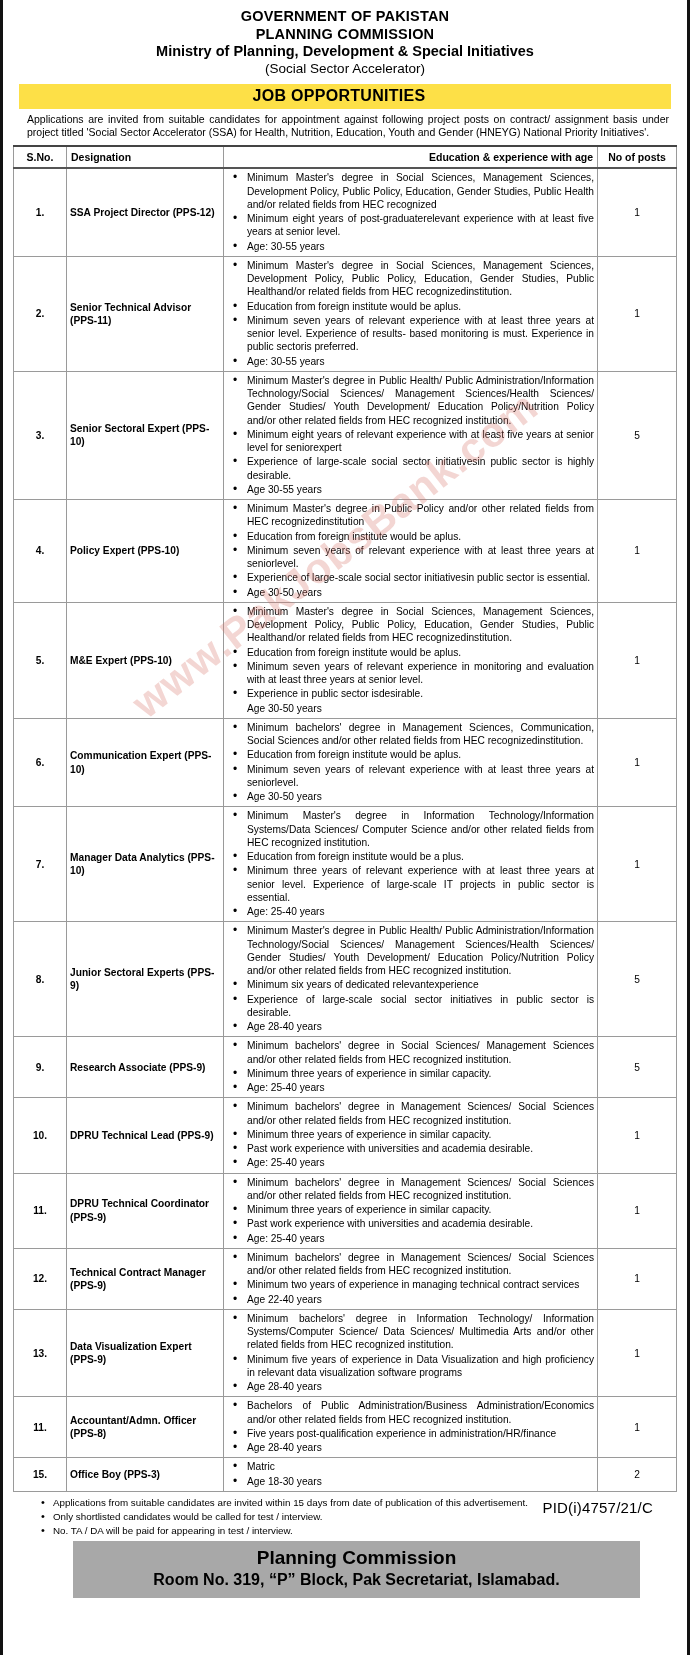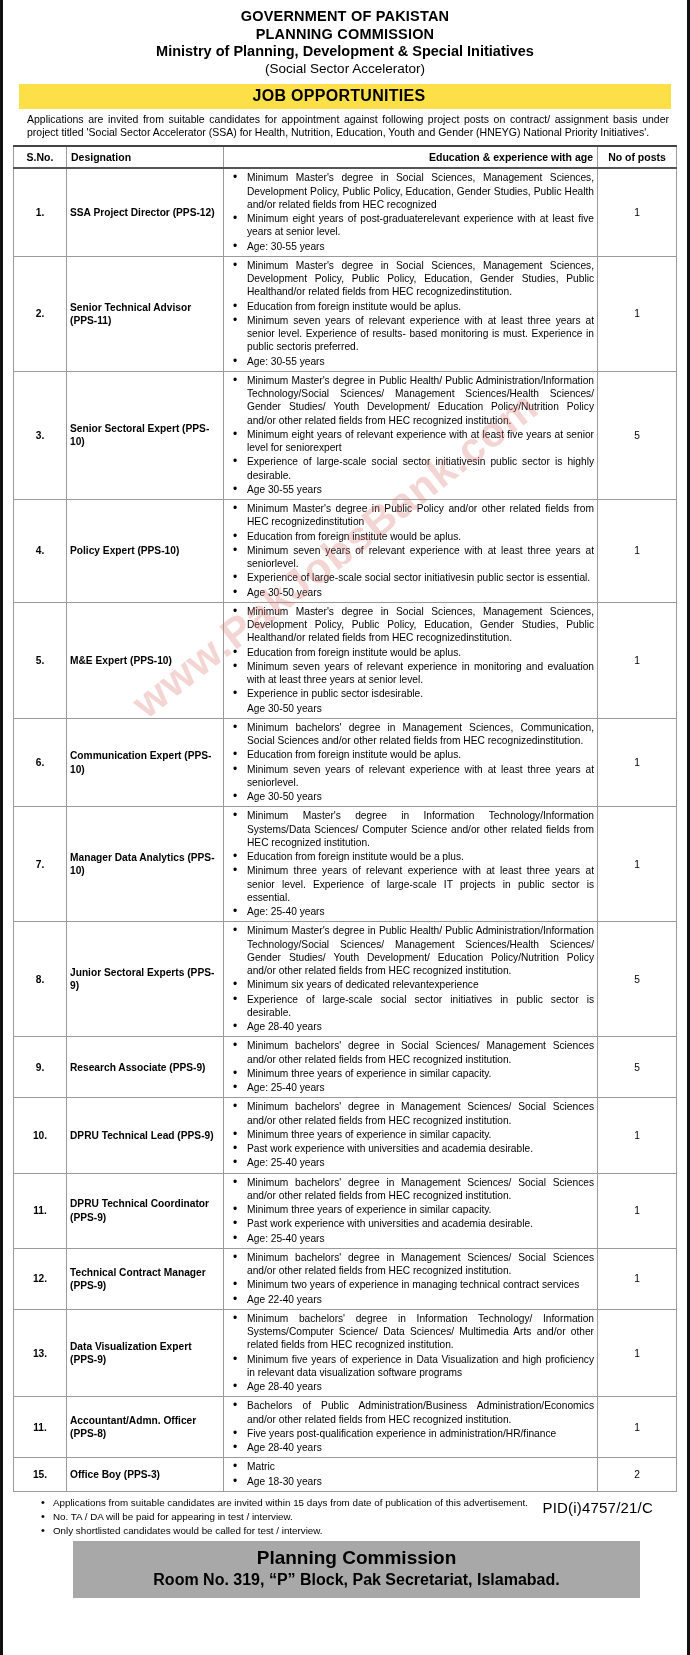--- a/index.html
+++ b/index.html
@@ -415,22 +415,22 @@
             </td>
             <td class="posts">2</td>
           </tr>
         </tbody>
     </table>
 
     <div class="footwrap">
       <div class="notes">
         <ul id="notes-ul">
             <li>Applications from suitable candidates are invited within 15 days from date of publication of this advertisement.</li>
+            <li>Only shortlisted candidates would be called for test / interview.</li>
             <li>No. TA / DA will be paid for appearing in test / interview.</li>
-            <li>Only shortlisted candidates would be called for test / interview.</li>
           </ul>
       </div>
       <div class="pid">PID(i)4757/21/C</div>
       <div class="addrbar">
         <div class="addr-l1">Planning Commission</div>
         <div class="addr-l2">Room No. 319, “P” Block, Pak Secretariat, Islamabad.</div>
       </div>
     </div>
 
   </div>

